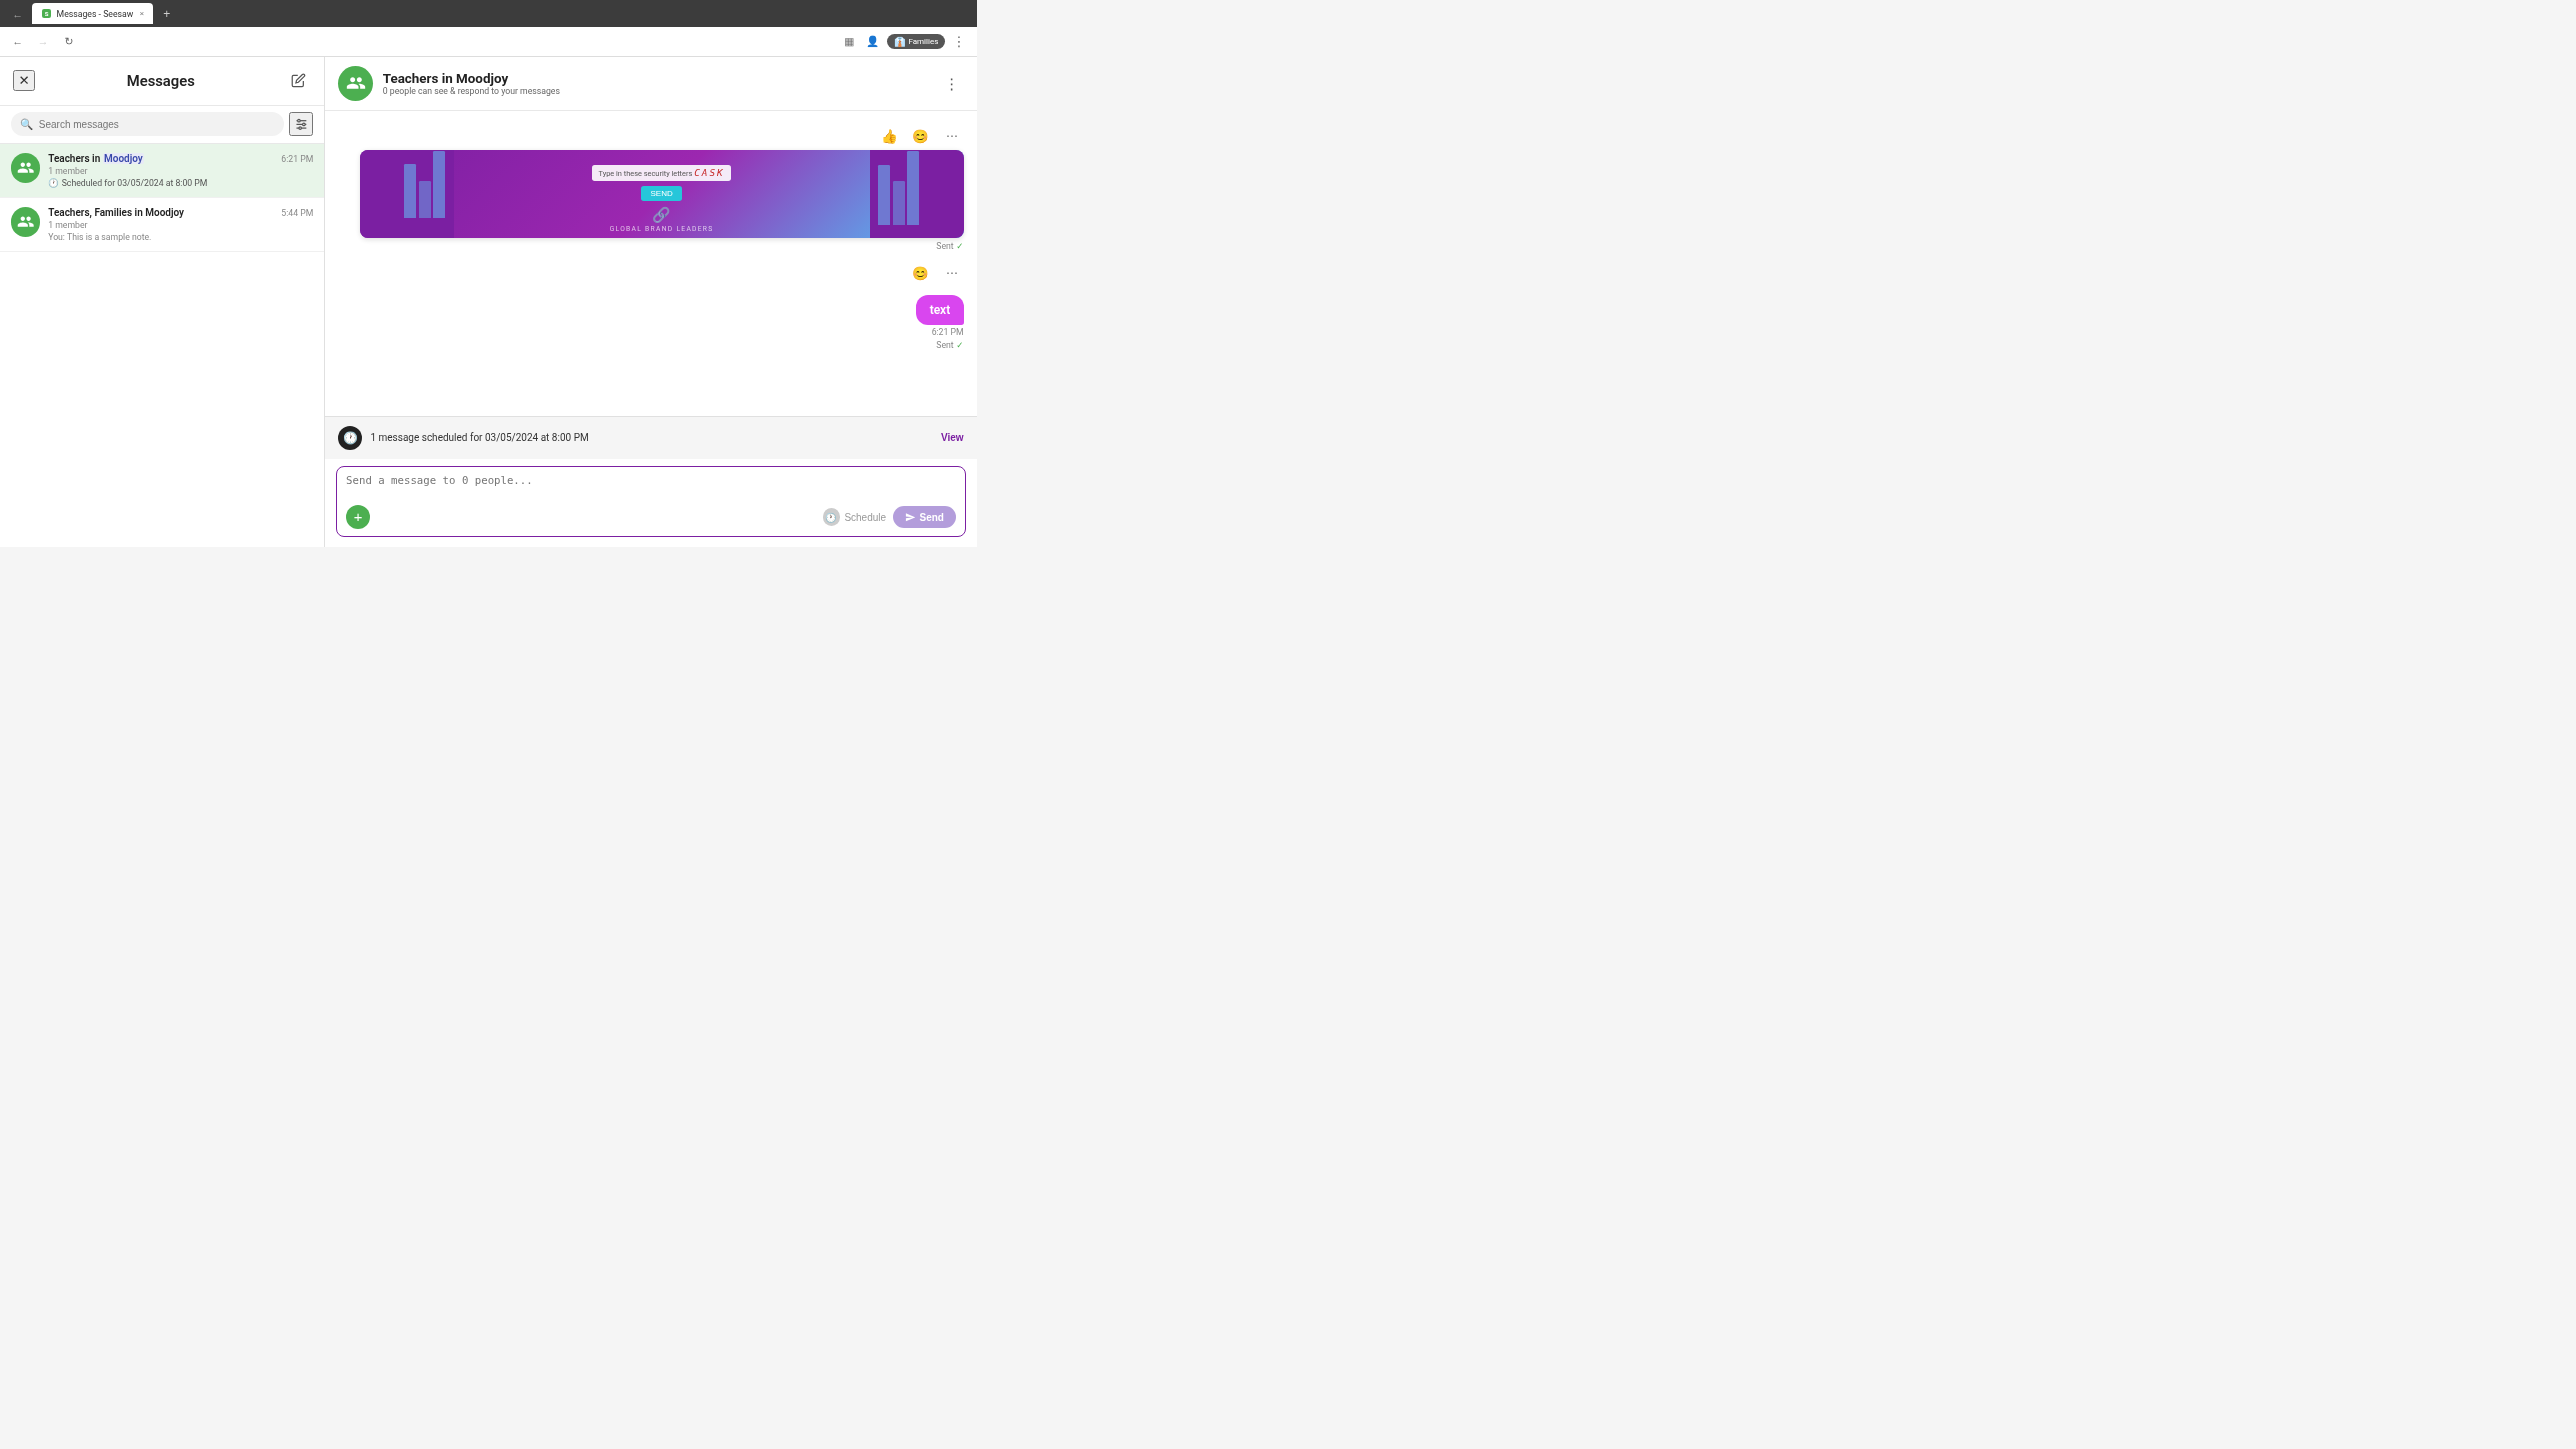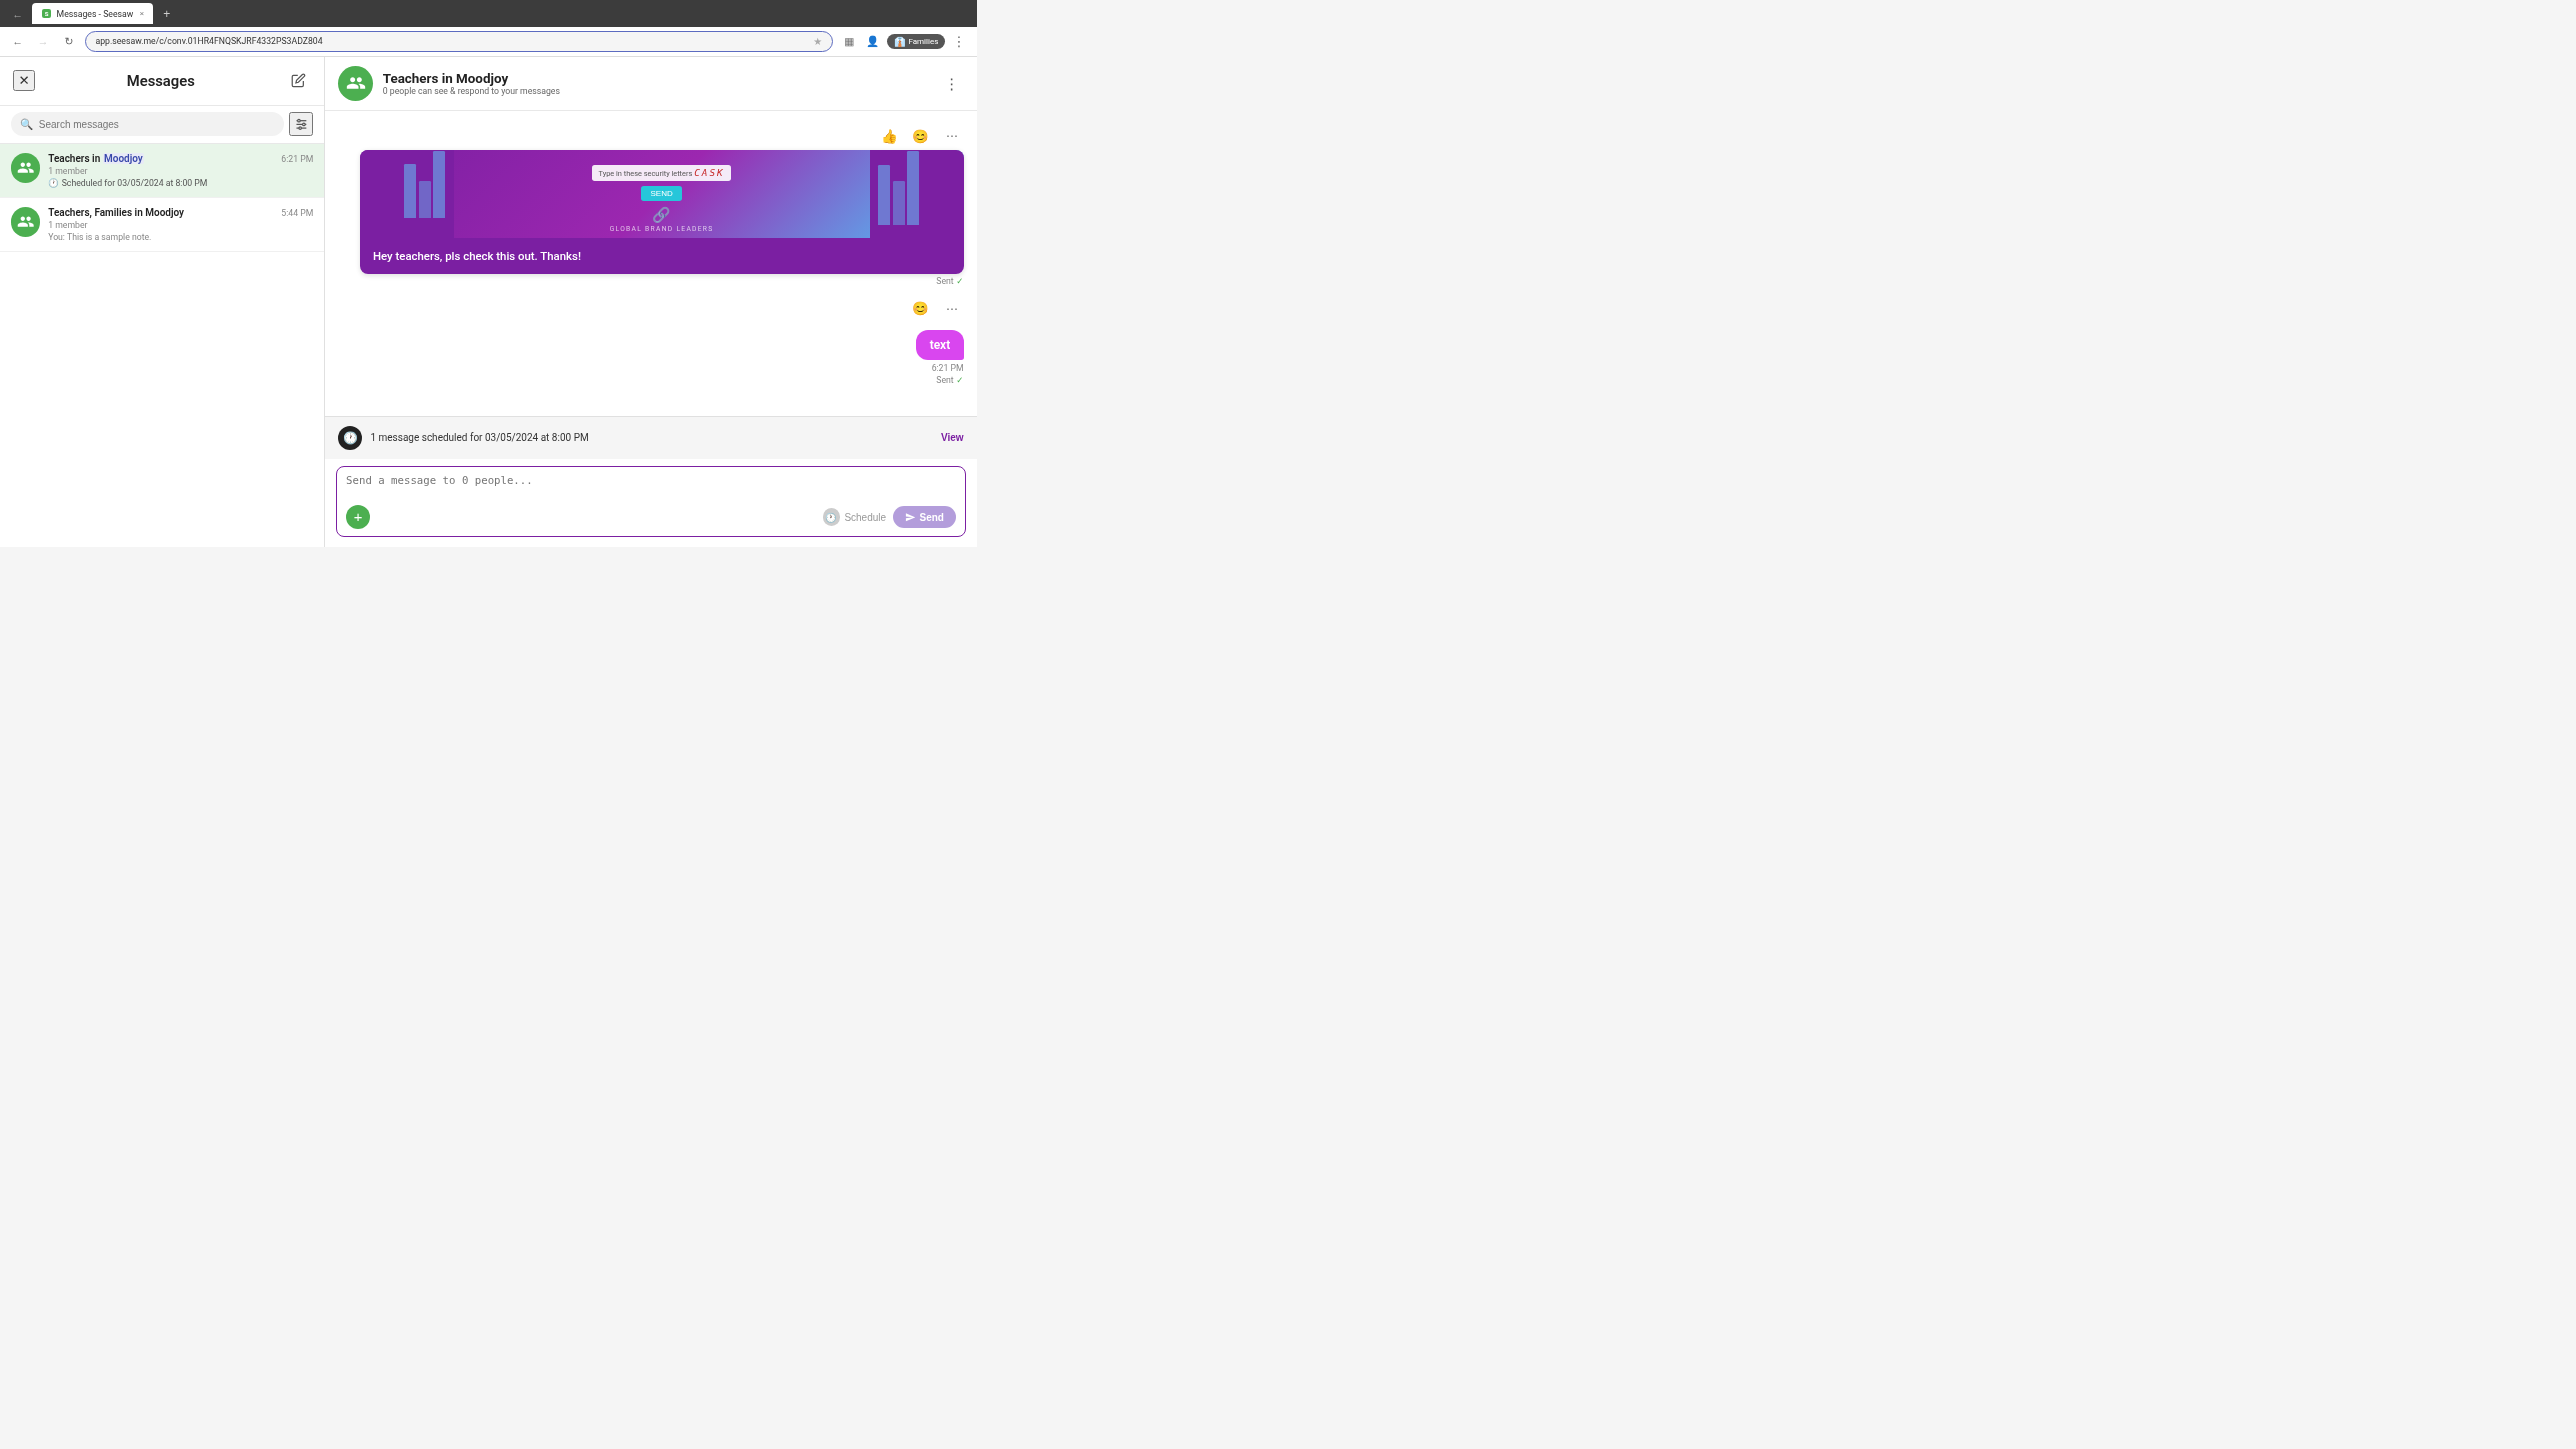--- a/index.html
+++ b/index.html
@@ -640,24 +640,20 @@
   <button class="new-tab-btn">+</button>
   <div class="win-controls">
     
   </div>
 </div>
 
 <div class="address-bar">
   <button class="nav-btn">←</button>
   <button class="nav-btn" style="color:#ccc;">→</button>
   <button class="nav-btn">↻</button>
-  <div class="url-bar">
-    <span class="url-text">app.seesaw.me/c/conv.01HR4FNQSKJRF4332PS3ADZ804</span>
-    <span style="color:#aaa;font-size:10px;">★</span>
-  </div>
   <div class="address-icons">
     <button class="addr-icon-btn">▦</button>
     <button class="addr-icon-btn">👤</button>
     <div class="incognito-badge">
       <span style="font-size:9.4px;">👔</span>
       <span>Families</span>
     </div>
     <button class="addr-icon-btn" style="font-size:13.4px;">⋮</button>
   </div>
 </div>
@@ -794,23 +790,20 @@
                   <span>Type in these security letters</span>
                   <span class="captcha-text">CASK</span>
                 </span>
               </div>
               <button class="send-btn-img">SEND</button>
 
               <span style="font-size:14.8px;color:rgba(255,255,255,0.7);">🔗</span>
             </div>
 
             <span class="img-small-text">GLOBAL BRAND LEADERS</span>
-          </div>
-          <div class="message-caption">
-            <span class="message-caption-text">Hey teachers, pls check this out. Thanks!</span>
           </div>
         </div>
 
         <div class="message-status">
           <span>Sent</span>
           <span class="check-icon">✓</span>
         </div>
       </div>
 
       <div class="message-wrap" style="margin-top:5.4px;">

